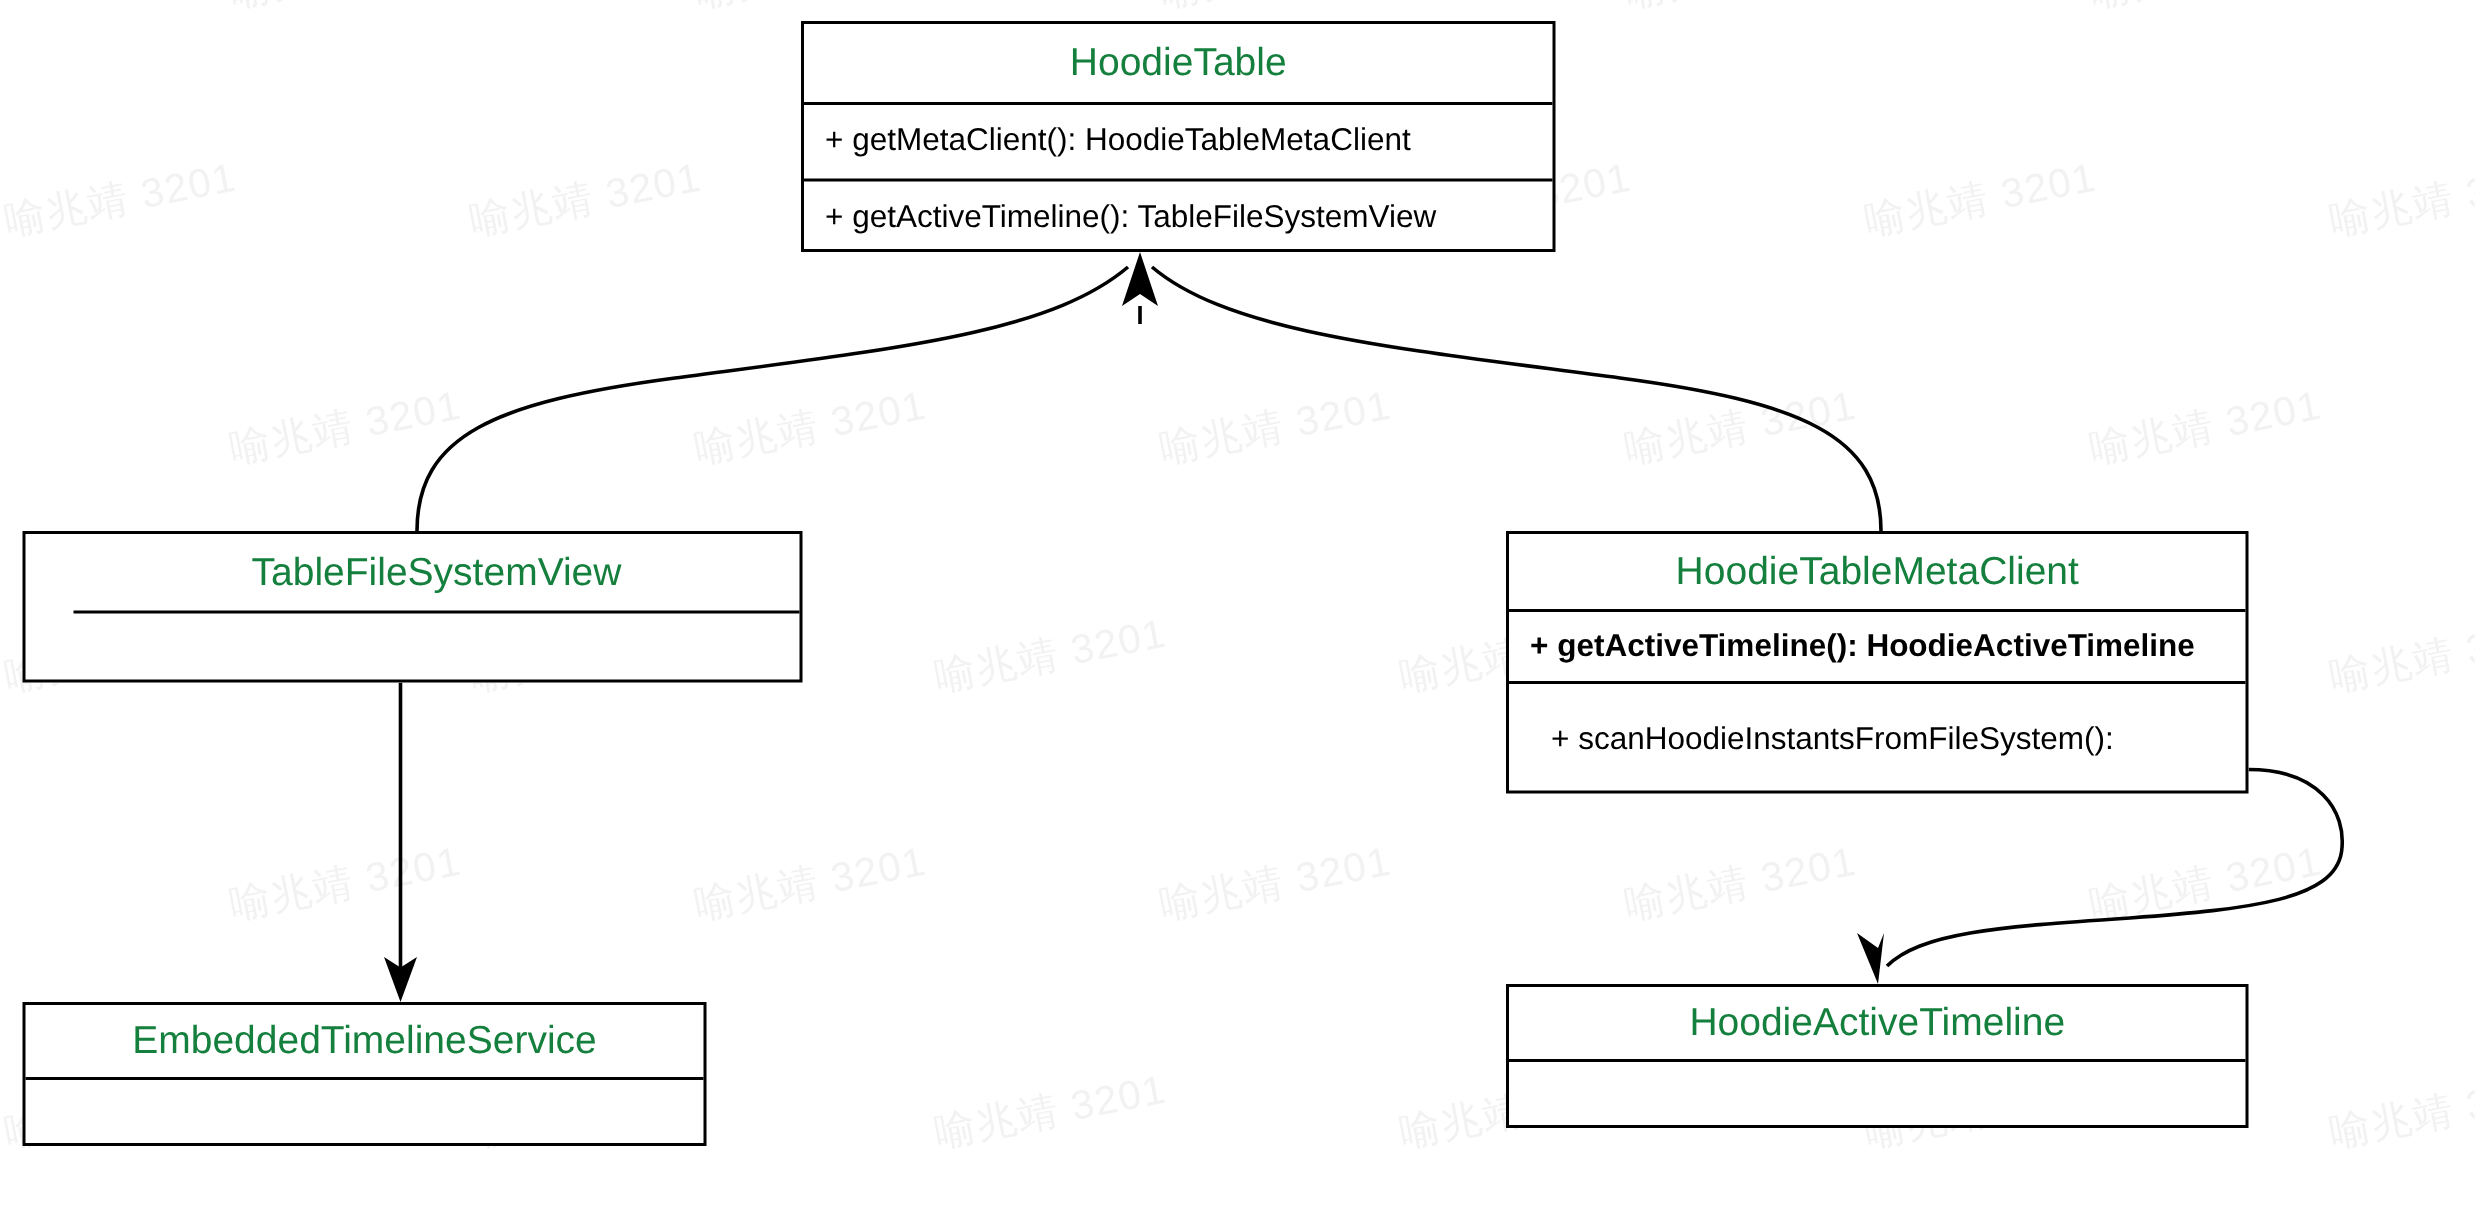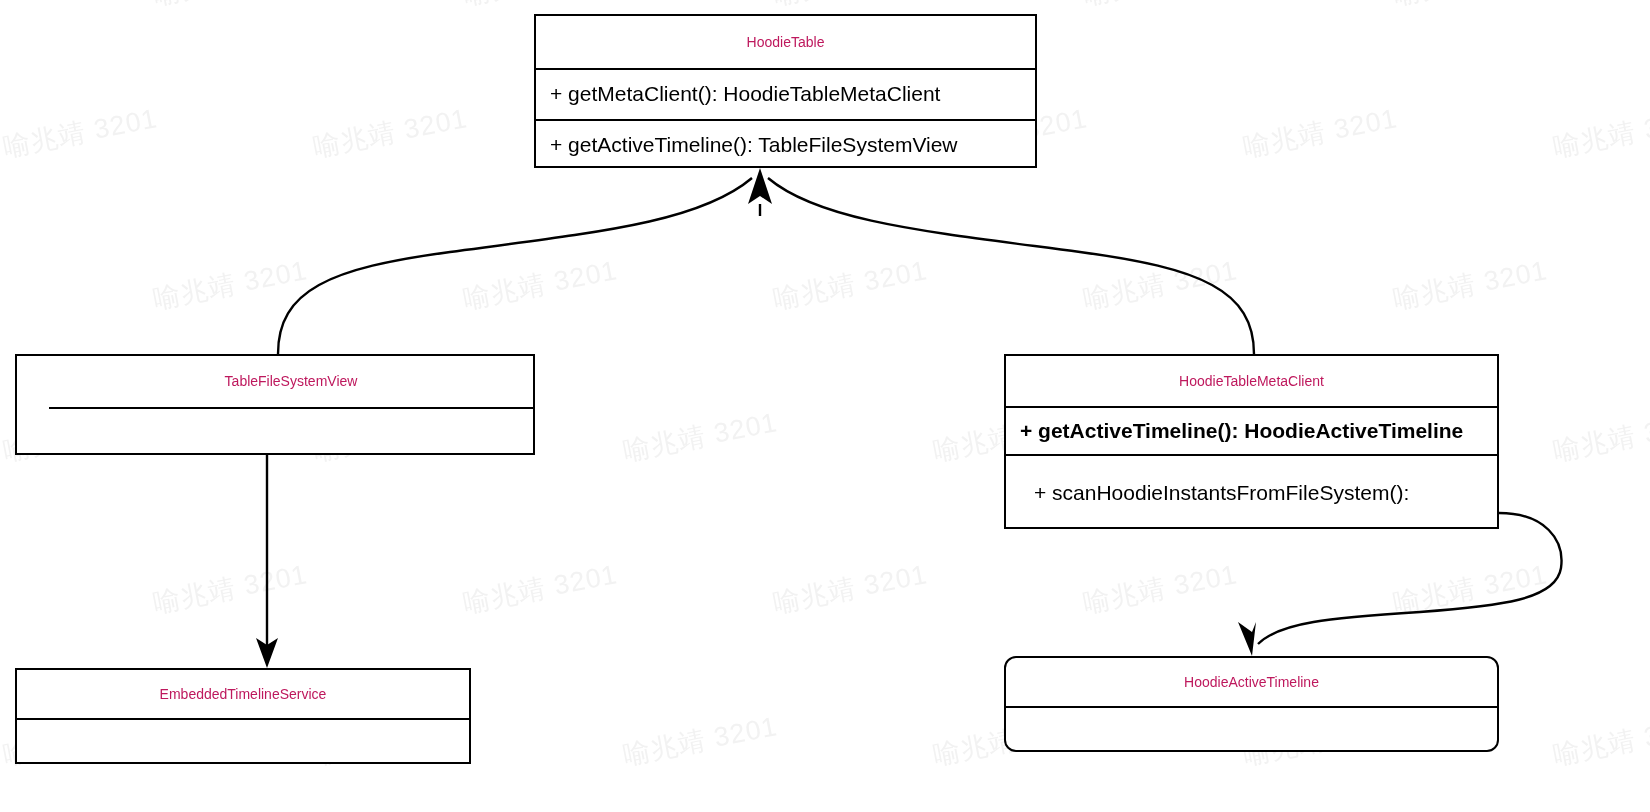--- a/index.html
+++ b/index.html
@@ -51,22 +51,22 @@
   
   .uml-class {
     position: absolute;
     z-index: 3;
     background: #ffffff;
     border: 2px solid #000000;
     box-sizing: border-box;
   }
   .uml-title {
     text-align: center;
-    font-size: 14px;
-    color: #be185d;
+    font-size: 26px;
+    color: #15803d;
     line-height: 1.2;
     display: flex;
     align-items: center;
     justify-content: center;
     box-sizing: border-box;
   }
   .uml-compartment {
     border-top: 2px solid #000000;
     box-sizing: border-box;
     font-size: 21px;
@@ -96,21 +96,21 @@
 
   #class-hoodie-table-meta-client { left: 1004px; top: 354px; width: 495px; height: 175px; }
   #class-hoodie-table-meta-client .uml-title { height: 50px; }
   #class-hoodie-table-meta-client .c1        { height: 48px; font-weight: bold; }
   #class-hoodie-table-meta-client .c2        { height: 77px; }
 
   #class-embedded-timeline-service { left: 15px; top: 668px; width: 456px; height: 96px; }
   #class-embedded-timeline-service .uml-title { height: 48px; }
   #class-embedded-timeline-service .c1        { height: 48px; }
 
-  #class-hoodie-active-timeline { left: 1004px; top: 656px; width: 495px; height: 96px; border-radius: 12px; }
+  #class-hoodie-active-timeline { left: 1004px; top: 656px; width: 495px; height: 96px; }
   #class-hoodie-active-timeline .uml-title { height: 48px; }
   #class-hoodie-active-timeline .c1        { height: 48px; }
 
   .method-line { display: block; }
 </style>
 </head>
 <body>
 
 <div id="canvas">
 

